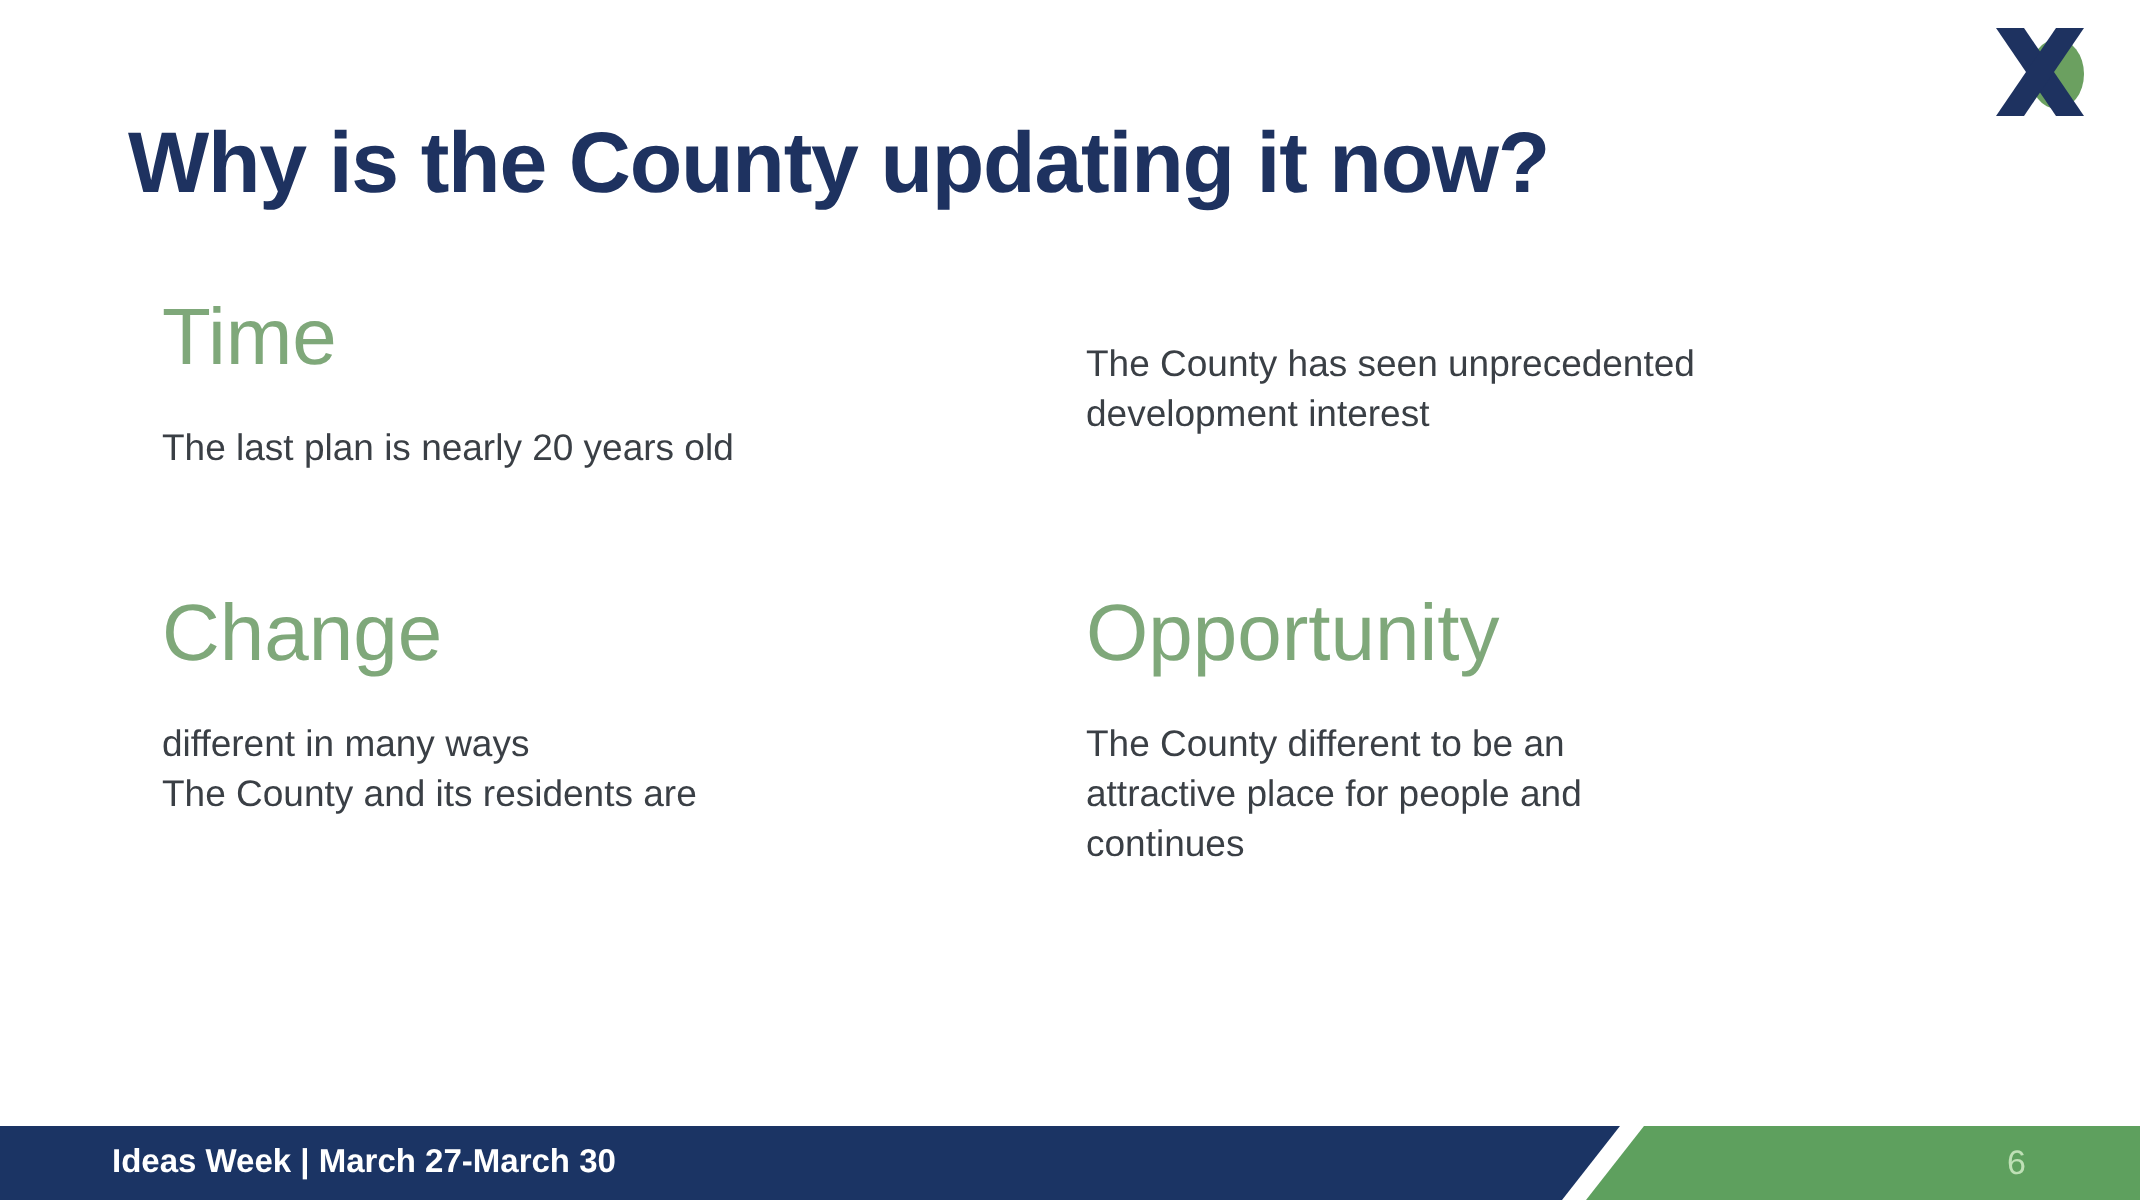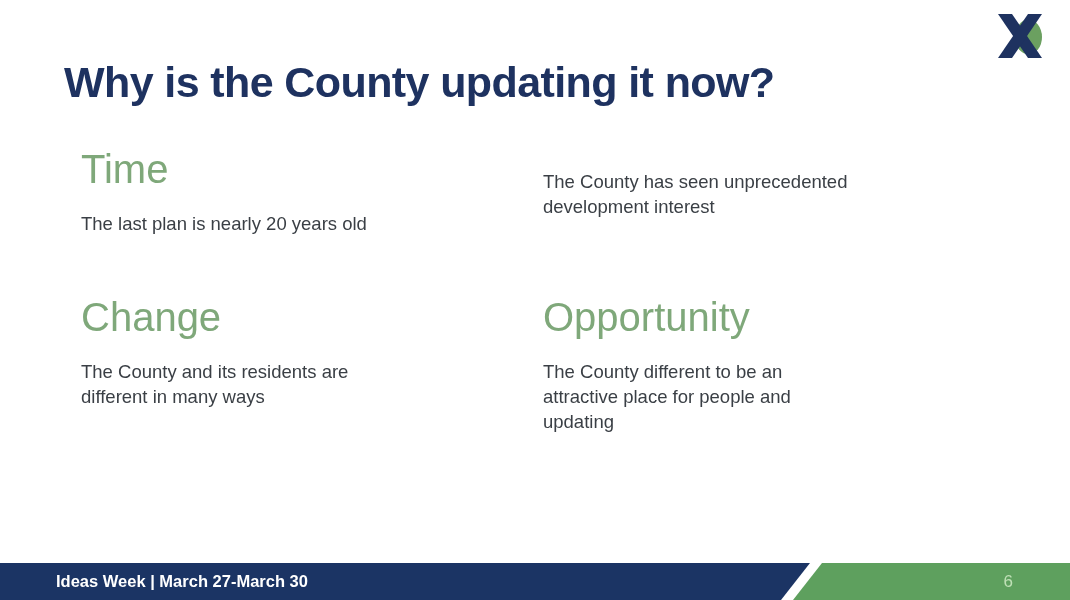--- a/index.html
+++ b/index.html
@@ -147,42 +147,42 @@
       <div class="block block-row1">
         <div class="block-heading">Time</div>
         <div class="block-body">
           <div>The last plan is nearly 20 years old</div>
         </div>
       </div>
 
       <div class="block block-row2">
         <div class="block-heading">Change</div>
         <div class="block-body">
+          <div>different in many ways</div>
           <div>The County and its residents are</div>
-          <div>different in many ways</div>
         </div>
       </div>
 
     </div>
 
     <div class="col col-right">
 
       <div class="block block-row1">
         <div class="block-body">
           <div>The County has seen unprecedented</div>
           <div>development interest</div>
         </div>
       </div>
 
       <div class="block block-row2">
         <div class="block-heading">Opportunity</div>
         <div class="block-body">
           <div>The County different to be an</div>
           <div>attractive place for people and</div>
-          <div>updating</div>
+          <div>continues</div>
         </div>
       </div>
 
     </div>
 
   </div>
 
   <div class="footer">
     <div class="footer-navy"></div>
     <div class="footer-green"></div>

